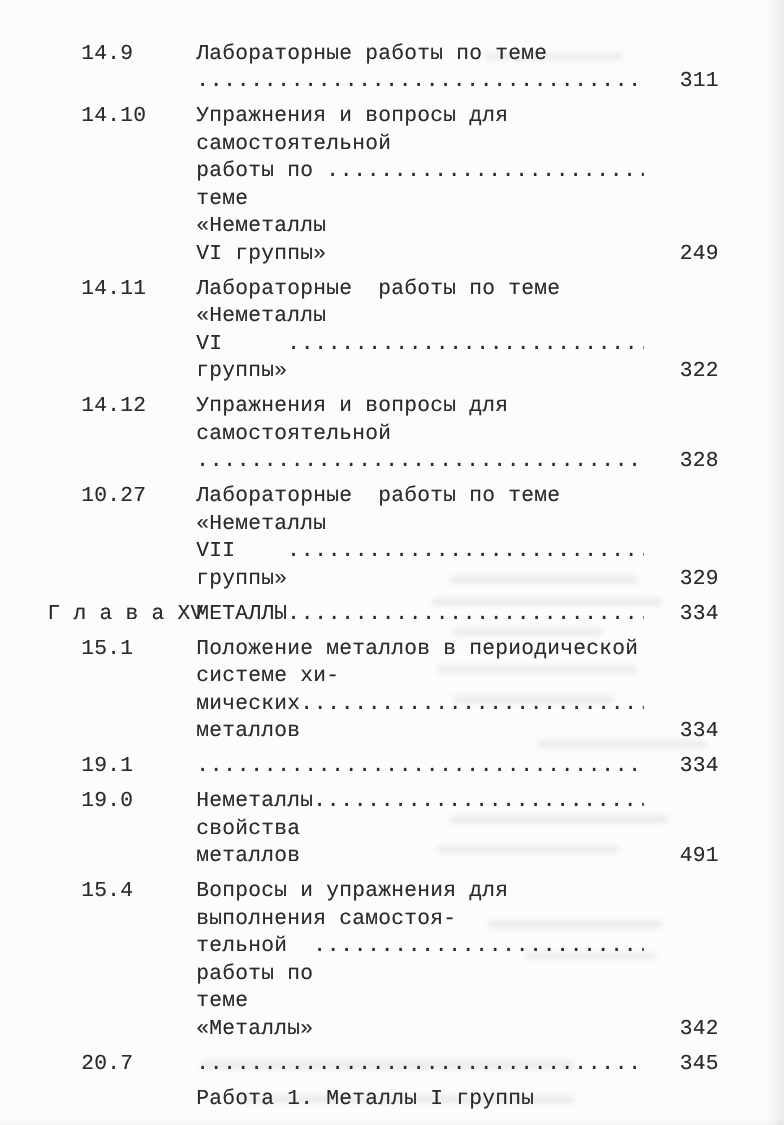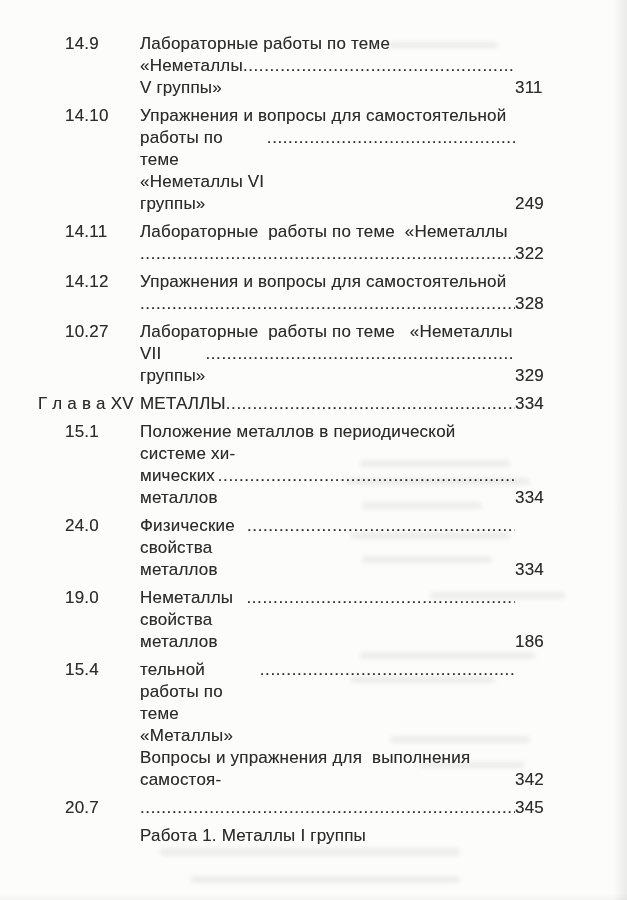--- a/index.html
+++ b/index.html
@@ -6,21 +6,21 @@
     margin: 0;
     padding: 0;
     background: #e9e9e9;
   }
   .page {
     position: relative;
     width: 627px;
     height: 900px;
     background: #fcfcfb;
     overflow: hidden;
-    font-family: Liberation Sans, sans-serif;
+    font-family: Liberation Mono, monospace;
     color: #2c2c2c;
   }
   
   .edge-shadow-right {
     position: absolute;
     top: 0; right: 0;
     width: 14px; height: 100%;
     background: linear-gradient(to right, rgba(0,0,0,0), rgba(0,0,0,0.07));
     pointer-events: none;
   }
@@ -63,38 +63,39 @@
   .row.chapter .col-num {
     padding-left: 0;
   }
   .col-title {
     min-width: 0;
   }
   .tline {
     display: flex;
     align-items: baseline;
     min-width: 0;
+    margin-left: 17px;
   }
   .t {
     white-space: pre-wrap;
   }
   .leader {
     flex: 1 1 auto;
     min-width: 0;
     overflow: hidden;
     white-space: nowrap;
     height: 22px;
   }
   .leader::after {
     content: "........................................................................................................................";
     letter-spacing: 0.6px;
   }
   .col-page {
     align-self: end;
-    text-align: left;
+    text-align: right;
     white-space: nowrap;
   }
 </style>
 </head>
 <body>
 
 <div class="page">
 
   <div class="ghost" style="top:42px;  left:388px; width:110px; height:6px;"></div>
   <div class="ghost" style="top:460px; left:360px; width:150px; height:7px;"></div>
@@ -111,21 +112,20 @@
   <div class="ghost" style="top:876px; left:190px; width:270px; height:7px;"></div>
 
   <div class="toc">
       <div class="row">
         <div class="col-num">14.9</div>
         <div class="col-title">
           <div class="tline">
             <span class="t">Лабораторные работы по теме</span>
           </div>
           <div class="tline">
-            <span class="t">«Неметаллы V группы»</span>
             <span class="leader"></span>
           </div>
         </div>
         <div class="col-page">311</div>
       </div>
       <div class="row">
         <div class="col-num">14.10</div>
         <div class="col-title">
           <div class="tline">
             <span class="t">Упражнения и вопросы для самостоятельной</span>
@@ -137,20 +137,21 @@
         </div>
         <div class="col-page">249</div>
       </div>
       <div class="row">
         <div class="col-num">14.11</div>
         <div class="col-title">
           <div class="tline">
             <span class="t">Лабораторные  работы по теме  «Неметаллы</span>
           </div>
           <div class="tline">
+            <span class="t">VI группы»</span>
             <span class="leader"></span>
           </div>
         </div>
         <div class="col-page">322</div>
       </div>
       <div class="row">
         <div class="col-num">14.12</div>
         <div class="col-title">
           <div class="tline">
             <span class="t">Упражнения и вопросы для самостоятельной</span>
@@ -191,48 +192,47 @@
             <span class="t">Положение металлов в периодической системе хи-</span>
           </div>
           <div class="tline">
             <span class="t">мических металлов</span>
             <span class="leader"></span>
           </div>
         </div>
         <div class="col-page">334</div>
       </div>
       <div class="row">
-        <div class="col-num">24.0</div>
-        <div class="col-title">
-          <div class="tline">
-            <span class="t">Физические свойства металлов</span>
+        <div class="col-num">19.1</div>
+        <div class="col-title">
+          <div class="tline">
             <span class="leader"></span>
           </div>
         </div>
         <div class="col-page">334</div>
       </div>
       <div class="row">
         <div class="col-num">19.0</div>
         <div class="col-title">
           <div class="tline">
             <span class="t">Неметаллы свойства металлов</span>
             <span class="leader"></span>
           </div>
         </div>
-        <div class="col-page">186</div>
+        <div class="col-page">491</div>
       </div>
       <div class="row">
         <div class="col-num">15.4</div>
         <div class="col-title">
           <div class="tline">
+            <span class="t">Вопросы и упражнения для  выполнения самостоя-</span>
+          </div>
+          <div class="tline">
             <span class="t">тельной работы по теме  «Металлы»</span>
             <span class="leader"></span>
-          </div>
-          <div class="tline">
-            <span class="t">Вопросы и упражнения для  выполнения самостоя-</span>
           </div>
         </div>
         <div class="col-page">342</div>
       </div>
       <div class="row">
         <div class="col-num">20.7</div>
         <div class="col-title">
           <div class="tline">
             <span class="leader"></span>
           </div>

